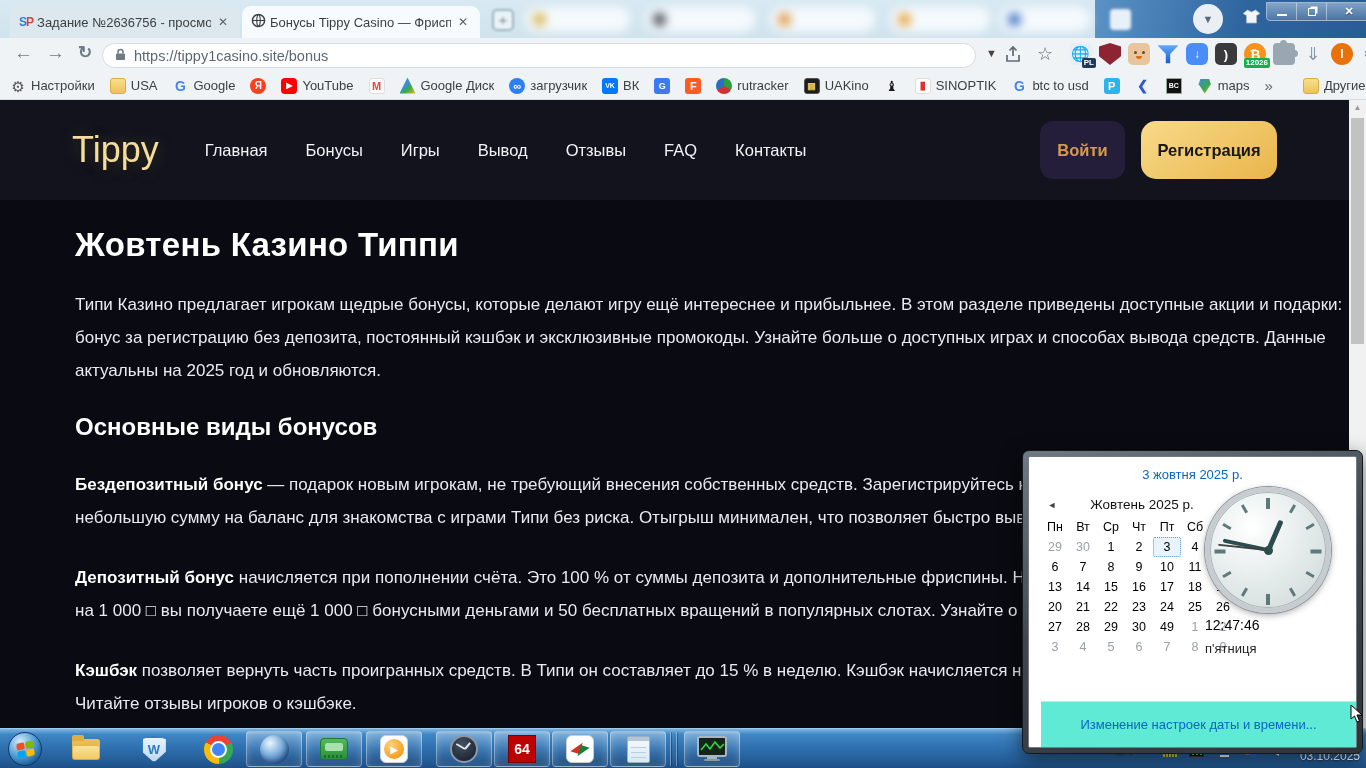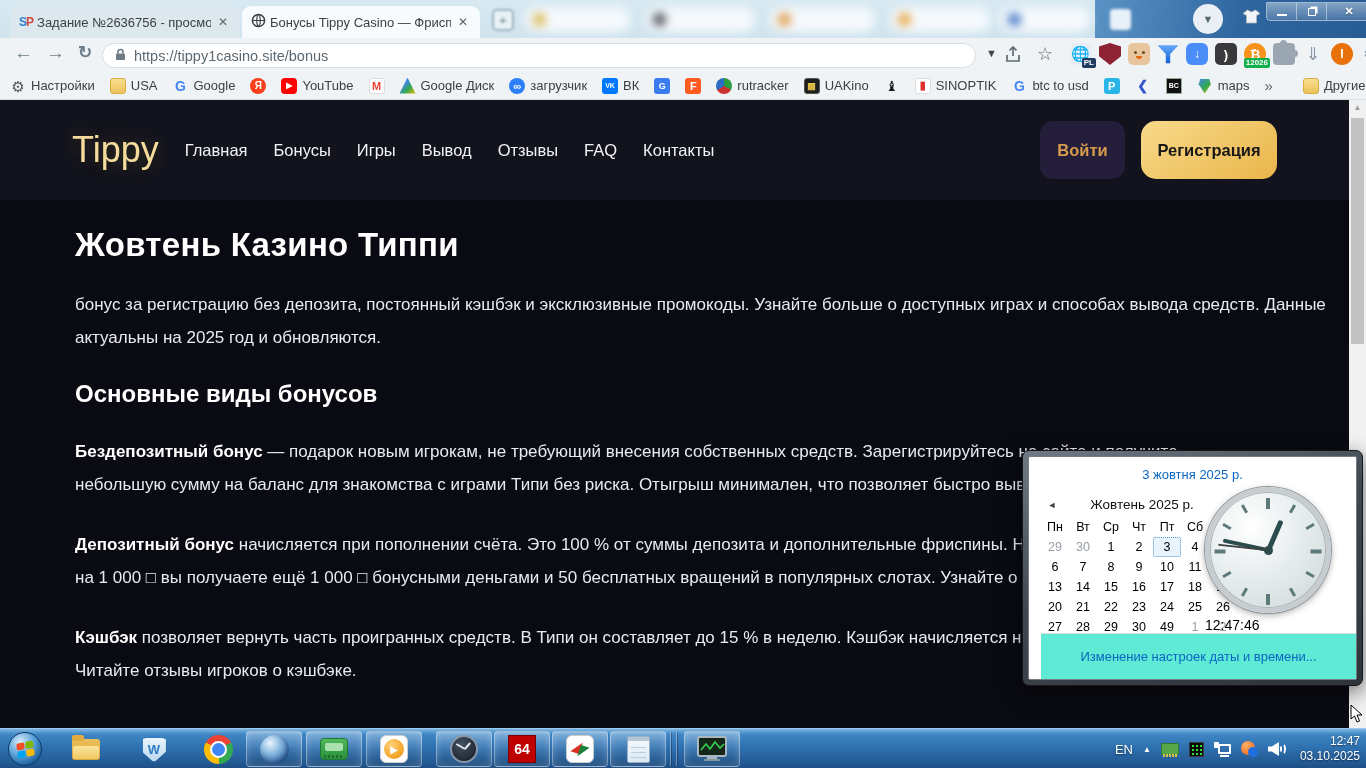--- a/index.html
+++ b/index.html
@@ -75,40 +75,40 @@
   .bi-chev{color:#3558c9;font-size:13px}
   .bi-bc{background:#111;border:1px solid #9aa89a;font-size:7px;border-radius:1px}
   .bi-maps{clip-path:polygon(50% 100%,12% 42%,22% 10%,78% 10%,88% 42%);background:linear-gradient(135deg,#4285f4,#34a853 55%,#fbbc04);border-radius:0}
   .bm-div{width:1px;height:18px;background:#c9cfd3}
   .bm-overflow{color:#5f6368;font-size:15px}
 
   
   #site{position:absolute;top:100px;left:0;width:1349px;height:628px;background:#0a0b12;overflow:hidden}
   #site-header{height:100px;background:#12131d;display:flex;align-items:center;padding:0 72px}
   .logo{font-size:36px;color:#f5dc9c;font-weight:500;text-shadow:0 0 18px rgba(245,220,156,.30),0 2px 12px rgba(0,0,0,.9)}
-  #site-nav{display:flex;gap:26px;margin-left:26px;font-size:16.5px;color:#f2f3f7}
+  #site-nav{display:flex;gap:38px;margin-left:46px;font-size:16.5px;color:#f2f3f7}
   #site-nav span{cursor:pointer}
   #auth{margin-left:auto;display:flex;gap:16px;align-items:center}
   .btn-login{width:85px;height:58px;border-radius:13px;background:#241e3a;color:#d79b4b;font-size:16.5px;border:none;font-family:inherit;font-weight:bold}
   .btn-reg{width:136px;height:58px;border-radius:15px;background:linear-gradient(145deg,#f8da8a,#e9b54a);color:#181818;font-size:16.5px;border:none;font-family:inherit;font-weight:bold}
   #content{padding:26px 75px 0;color:#e9ebf0}
   #content h1{font-size:33px;color:#fff;font-weight:bold;letter-spacing:.3px}
   .line{white-space:nowrap;font-size:17px;line-height:33px}
   #intro{margin-top:24px}
   #content h2{font-size:24px;color:#fff;font-weight:bold;margin-top:26px}
   .block{margin-top:27px}
   .block strong{color:#fff}
 
   
   #scroll{position:absolute;top:100px;left:1349px;width:17px;height:628px;background:#f1f1f1;z-index:3}
   #scroll .up{height:15px;text-align:center;font-size:8px;line-height:15px;color:#9a9a9a}
   #scroll .thumb{position:absolute;left:2px;top:18px;width:13px;height:226px;background:#c2c2c2}
 
   
-  #cal{position:absolute;left:1022px;top:450px;width:341px;height:236px;z-index:6}
+  #cal{position:absolute;left:1022px;top:450px;width:341px;height:304px;z-index:6}
   .cal-frame{width:100%;height:100%;border-radius:7px;border:1px solid #14171b;background:linear-gradient(160deg,#707a84,#3f464e 45%,#2e343a);padding:5px;box-shadow:0 6px 20px rgba(0,0,0,.55)}
   .cal-inner{width:100%;height:100%;background:#fff;border:1px solid #747c84;border-radius:2px;position:relative;overflow:hidden}
   .cal-date-link{position:absolute;top:10px;width:100%;text-align:center;color:#0a66c2;font-size:13px;cursor:pointer}
   .cal-left{position:absolute;left:12px;top:40px;width:202px}
   .cal-month-row{display:flex;align-items:center;font-size:13.5px;color:#111;margin-bottom:6px}
   .cal-arrow{width:22px;text-align:center;color:#444;font-size:9px;cursor:pointer}
   .cal-month{flex:1;text-align:center}
   .cal-grid{display:grid;grid-template-columns:repeat(7,28px)}
   .cal-dh{font-size:12.5px;color:#000;text-align:center;height:19px;line-height:19px}
   .cal-d{font-size:12.5px;color:#000;text-align:center;height:20px;line-height:20px;cursor:default}
@@ -370,20 +370,21 @@
         <span>Контакты</span>
       </div>
     <div id="auth">
       <button class="btn-login">Войти</button>
       <button class="btn-reg">Регистрация</button>
     </div>
   </div>
   <div id="content">
     <h1>Жовтень Казино Типпи</h1>
     <div id="intro">
+        <div class="line">Типи Казино предлагает игрокам щедрые бонусы, которые делают игру ещё интереснее и прибыльнее. В этом разделе приведены доступные акции и подарки:</div>
         <div class="line">бонус за регистрацию без депозита, постоянный кэшбэк и эксклюзивные промокоды. Узнайте больше о доступных играх и способах вывода средств. Данные</div>
         <div class="line">актуальны на 2025 год и обновляются.</div>
       </div>
     <h2>Основные виды бонусов</h2>
     <div id="blocks">
         <div class="block">
           <div class="line"><strong>Бездепозитный бонус</strong> — подарок новым игрокам, не требующий внесения собственных средств. Зарегистрируйтесь на сайте и получите</div>
           <div class="line">небольшую сумму на баланс для знакомства с играми Типи без риска. Отыгрыш минимален, что позволяет быстро вывести выигрыш</div>
         </div>
         <div class="block">

